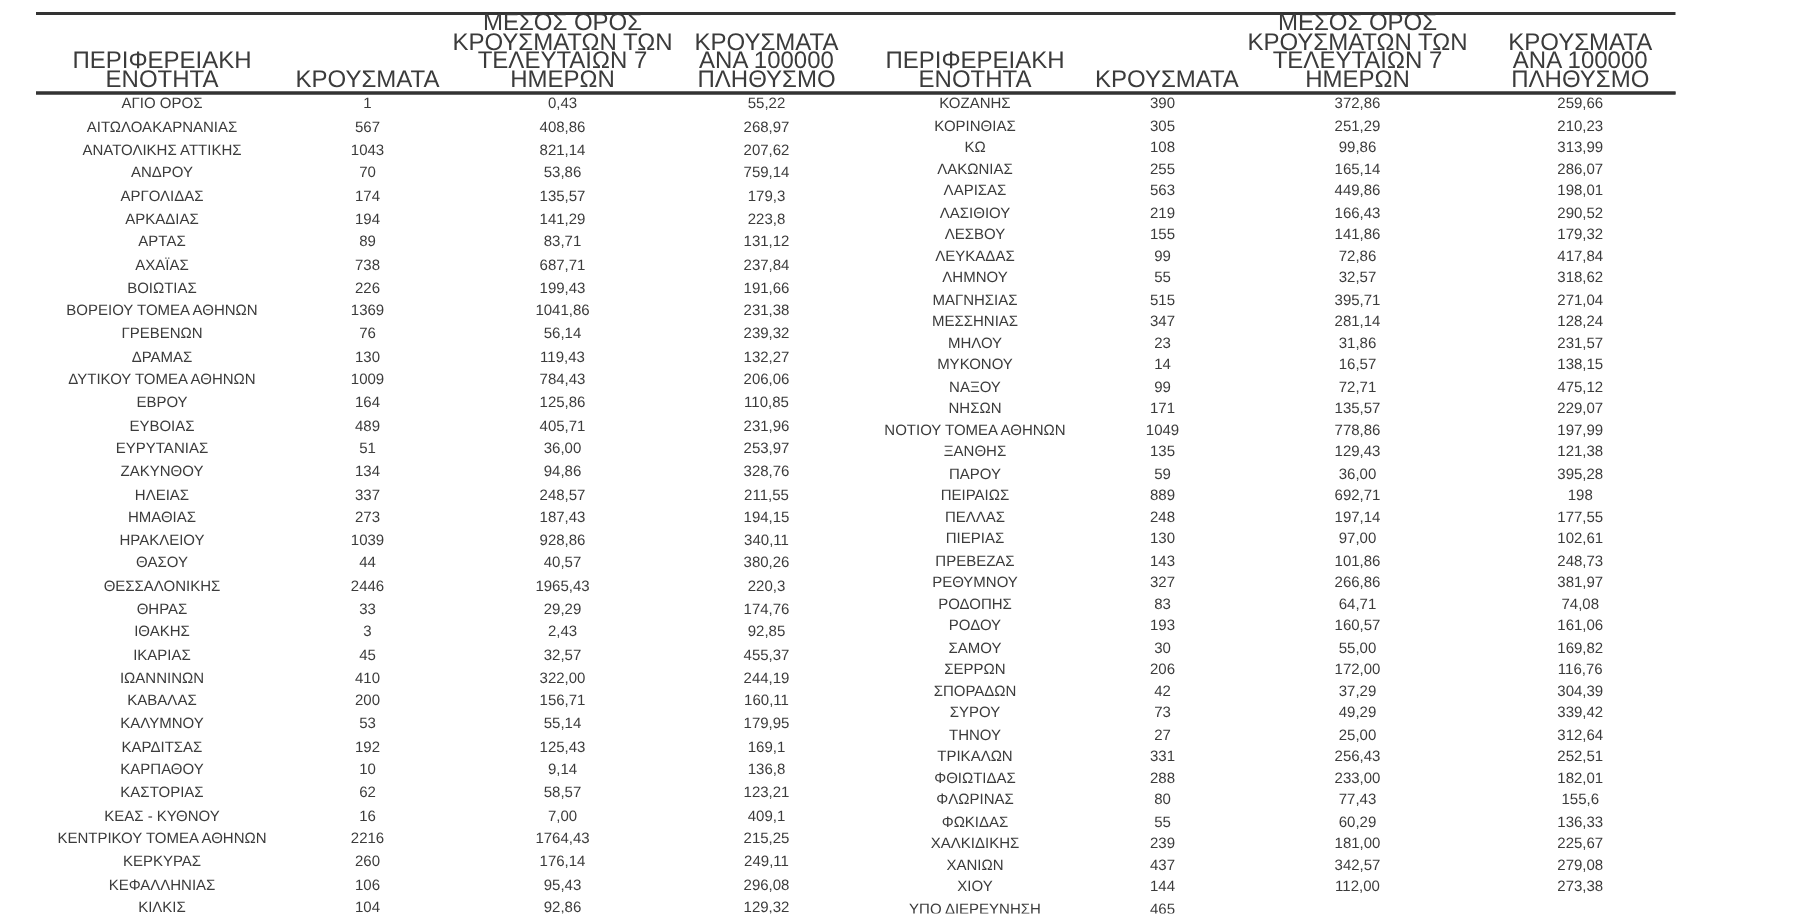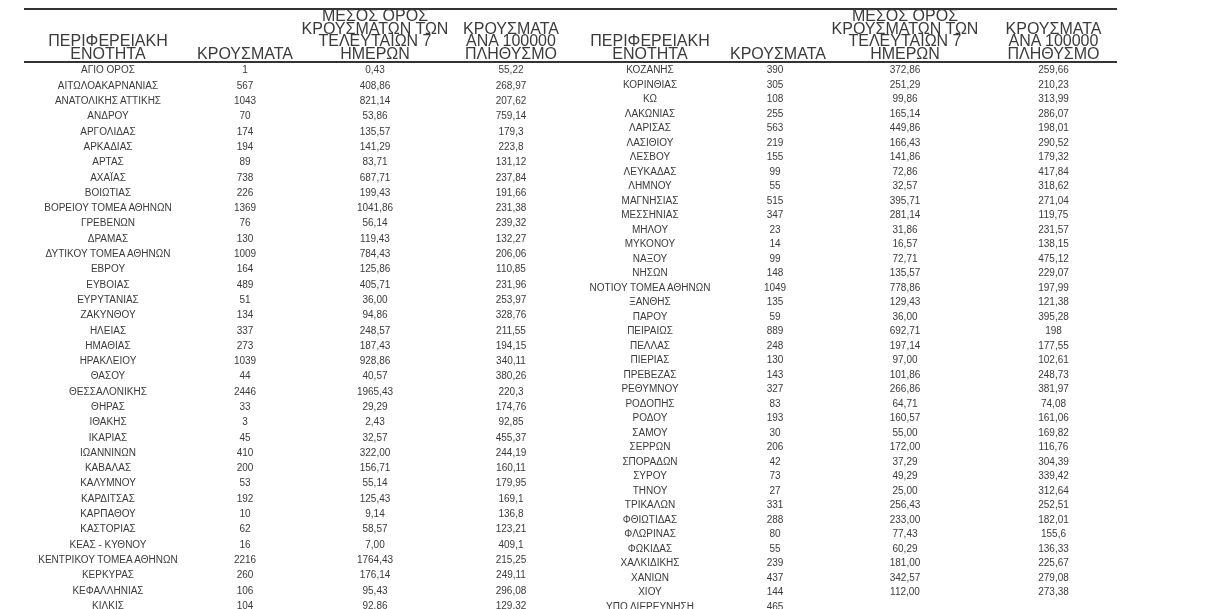--- a/index.html
+++ b/index.html
@@ -384,21 +384,21 @@
           <tr>
             <td>ΜΑΓΝΗΣΙΑΣ</td>
             <td>515</td>
             <td>395,71</td>
             <td>271,04</td>
           </tr>
           <tr>
             <td>ΜΕΣΣΗΝΙΑΣ</td>
             <td>347</td>
             <td>281,14</td>
-            <td>119,75</td>
+            <td>128,24</td>
           </tr>
           <tr>
             <td>ΜΗΛΟΥ</td>
             <td>23</td>
             <td>31,86</td>
             <td>231,57</td>
           </tr>
           <tr>
             <td>ΜΥΚΟΝΟΥ</td>
             <td>14</td>
@@ -406,21 +406,21 @@
             <td>138,15</td>
           </tr>
           <tr>
             <td>ΝΑΞΟΥ</td>
             <td>99</td>
             <td>72,71</td>
             <td>475,12</td>
           </tr>
           <tr>
             <td>ΝΗΣΩΝ</td>
-            <td>148</td>
+            <td>171</td>
             <td>135,57</td>
             <td>229,07</td>
           </tr>
           <tr>
             <td>ΝΟΤΙΟΥ ΤΟΜΕΑ ΑΘΗΝΩΝ</td>
             <td>1049</td>
             <td>778,86</td>
             <td>197,99</td>
           </tr>
           <tr>

